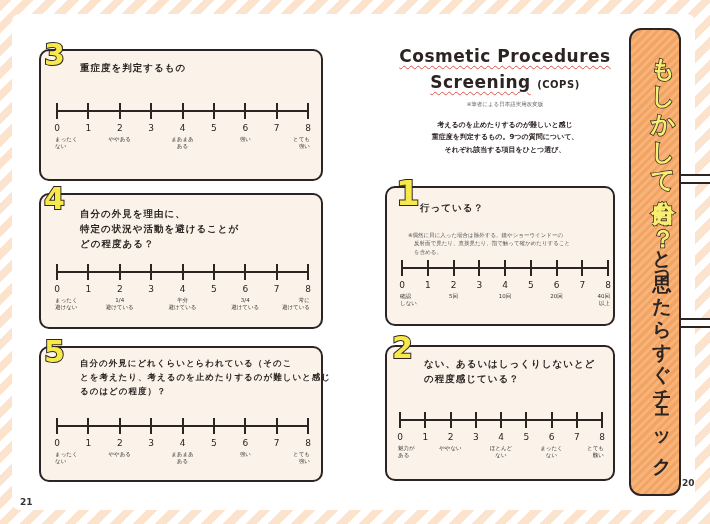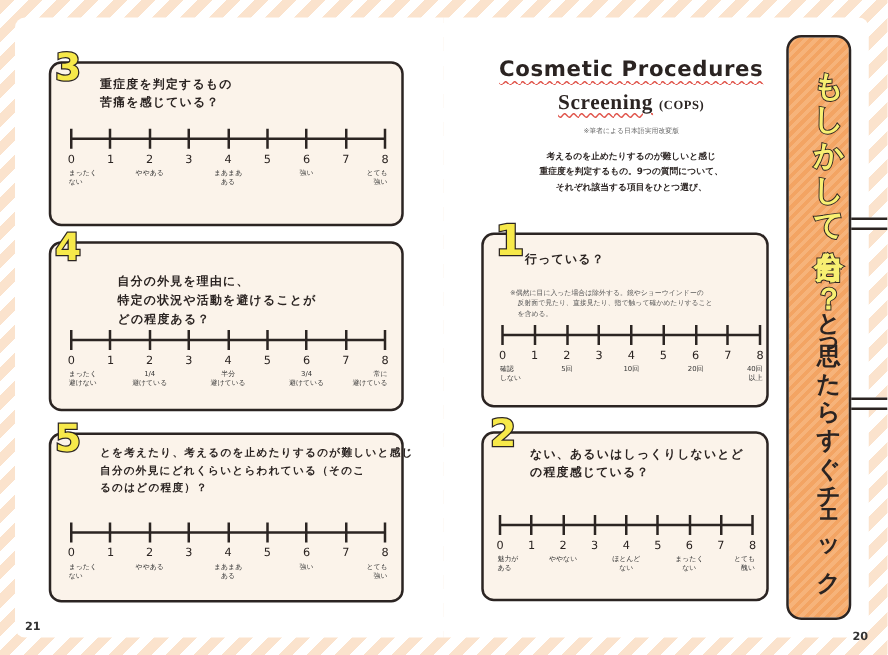--- a/index.html
+++ b/index.html
@@ -11,21 +11,21 @@
     background: repeating-linear-gradient(135deg, #fbe3cd 0 8px, #ffffff 8px 16px);
   }
   .page {
     position: absolute;
     background: #ffffff;
   }
   .page-left { left: 12px; top: 14px; width: 343px; height: 496px; border-radius: 8px 0 0 8px; }
   .page-right { left: 355px; top: 14px; width: 340px; height: 496px; border-radius: 0 8px 8px 0; }
   .page-num { position: absolute; font-size: 9px; font-weight: bold; color: #333; }
   .pn-left { left: 20px; top: 497px; }
-  .pn-right { left: 682px; top: 505px; }
+  .pn-right { left: 682px; top: 478px; }
 
   .card {
     position: absolute;
     background: #fbf3ea;
     border: 2.5px solid #2b2422;
     border-radius: 10px;
   }
   .badge {
     position: absolute;
     font-family: "DejaVu Sans", sans-serif;
@@ -93,21 +93,21 @@
   .side-lo { font-size: 19px; color: #2b2422; }
   .side-lines { position: absolute; left: 681px; width: 29px; height: 10px; border-top: 2px solid #2b2422; border-bottom: 2px solid #2b2422; background: #fff; }
 </style>
 </head>
 <body>
 
 <div class="page page-left"></div>
 <div class="page page-right"></div>
 
 <div class="title-en" style="top:46px;"><span class="wavy">Cosmetic Procedures</span></div>
-<div class="title-en" style="top:72px;font-family:Liberation Serif, serif;"><span class="wavy">Screening</span> <span class="title-abbr">(COPS)</span></div>
+<div class="title-en" style="top:72px;"><span class="wavy">Screening</span> <span class="title-abbr">(COPS)</span></div>
 <div class="subnote">※筆者による日本語実用改変版</div>
 <div class="intro">
   <div>考えるのを止めたりするのが難しいと感じ</div>
   <div>重症度を判定するもの。9つの質問について、</div>
   <div>それぞれ該当する項目をひとつ選び、</div>
 </div>
 
 <div id="cards">
     <div class="card" style="left: 385px; top: 186px; width: 230px; height: 140px;"></div>
     <div class="badge" style="left: 396px; top: 176px; font-size: 34px;">1</div>
@@ -180,21 +180,20 @@
 ない</div>
       <div class="lbl" style="left: 151.5px; white-space: pre-line;">まったく
 ない</div>
       <div class="lbl last" style="left: 202px; white-space: pre-line;">とても
 醜い</div>
     </div>
     <div class="card" style="left: 39px; top: 49px; width: 284px; height: 132px;"></div>
     <div class="badge" style="left: 44px; top: 40px; font-size: 30px;">3</div>
     <div class="q-text" style="left: 80px; top: 60px; font-size: 9.5px; line-height: 15px;">
       <div>重症度を判定するもの</div>
-      <div>苦痛を感じている？</div>
     </div>
     <div class="scale" style="left: 57px; top: 103px; width: 251px; height: 56px;">
       <div class="bar"></div>
       <div class="tick" style="left: 0px;"></div>
       <div class="num" style="left: 0px;">0</div>
       <div class="tick" style="left: 31.375px;"></div>
       <div class="num" style="left: 31.375px;">1</div>
       <div class="tick" style="left: 62.75px;"></div>
       <div class="num" style="left: 62.75px;">2</div>
       <div class="tick" style="left: 94.125px;"></div>
@@ -213,21 +212,21 @@
 ない</div>
       <div class="lbl" style="left: 62.75px; white-space: pre-line;">ややある</div>
       <div class="lbl" style="left: 125.5px; white-space: pre-line;">まあまあ
 ある</div>
       <div class="lbl" style="left: 188.25px; white-space: pre-line;">強い</div>
       <div class="lbl last" style="left: 251px; white-space: pre-line;">とても
 強い</div>
     </div>
     <div class="card" style="left: 39px; top: 193px; width: 284px; height: 136px;"></div>
     <div class="badge" style="left: 44px; top: 184px; font-size: 30px;">4</div>
-    <div class="q-text" style="left: 94px; top: 206px; font-size: 9.5px; line-height: 15px; margin-top: 12px;">
+    <div class="q-text" style="left: 80px; top: 206px; font-size: 9.5px; line-height: 15px;">
       <div>自分の外見を理由に、</div>
       <div>特定の状況や活動を避けることが</div>
       <div>どの程度ある？</div>
     </div>
     <div class="scale" style="left: 57px; top: 264px; width: 251px; height: 56px;">
       <div class="bar"></div>
       <div class="tick" style="left: 0px;"></div>
       <div class="num" style="left: 0px;">0</div>
       <div class="tick" style="left: 31.375px;"></div>
       <div class="num" style="left: 31.375px;">1</div>
@@ -252,22 +251,22 @@
       <div class="lbl" style="left: 125.5px; white-space: pre-line;">半分
 避けている</div>
       <div class="lbl" style="left: 188.25px; white-space: pre-line;">3/4
 避けている</div>
       <div class="lbl last" style="left: 251px; white-space: pre-line;">常に
 避けている</div>
     </div>
     <div class="card" style="left: 39px; top: 346px; width: 284px; height: 136px;"></div>
     <div class="badge" style="left: 44px; top: 337px; font-size: 30px;">5</div>
     <div class="q-text" style="left: 80px; top: 356px; font-size: 8.5px; line-height: 14px;">
+      <div>自分の外見にどれくらいとらわれている（そのこ</div>
       <div>とを考えたり、考えるのを止めたりするのが難しいと感じ</div>
-      <div>自分の外見にどれくらいとらわれている（そのこ</div>
       <div>るのはどの程度）？</div>
     </div>
     <div class="scale" style="left: 57px; top: 418px; width: 251px; height: 56px;">
       <div class="bar"></div>
       <div class="tick" style="left: 0px;"></div>
       <div class="num" style="left: 0px;">0</div>
       <div class="tick" style="left: 31.375px;"></div>
       <div class="num" style="left: 31.375px;">1</div>
       <div class="tick" style="left: 62.75px;"></div>
       <div class="num" style="left: 62.75px;">2</div>

